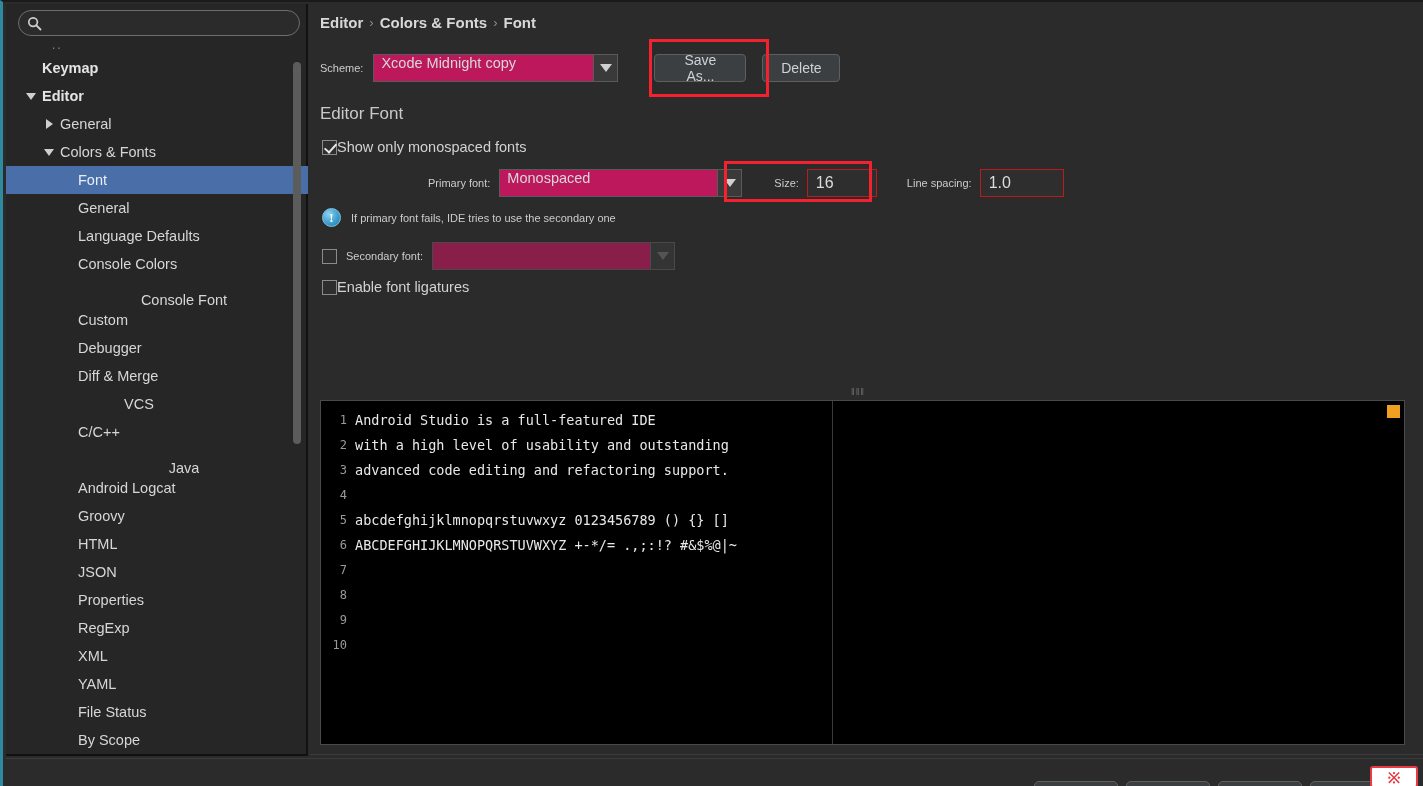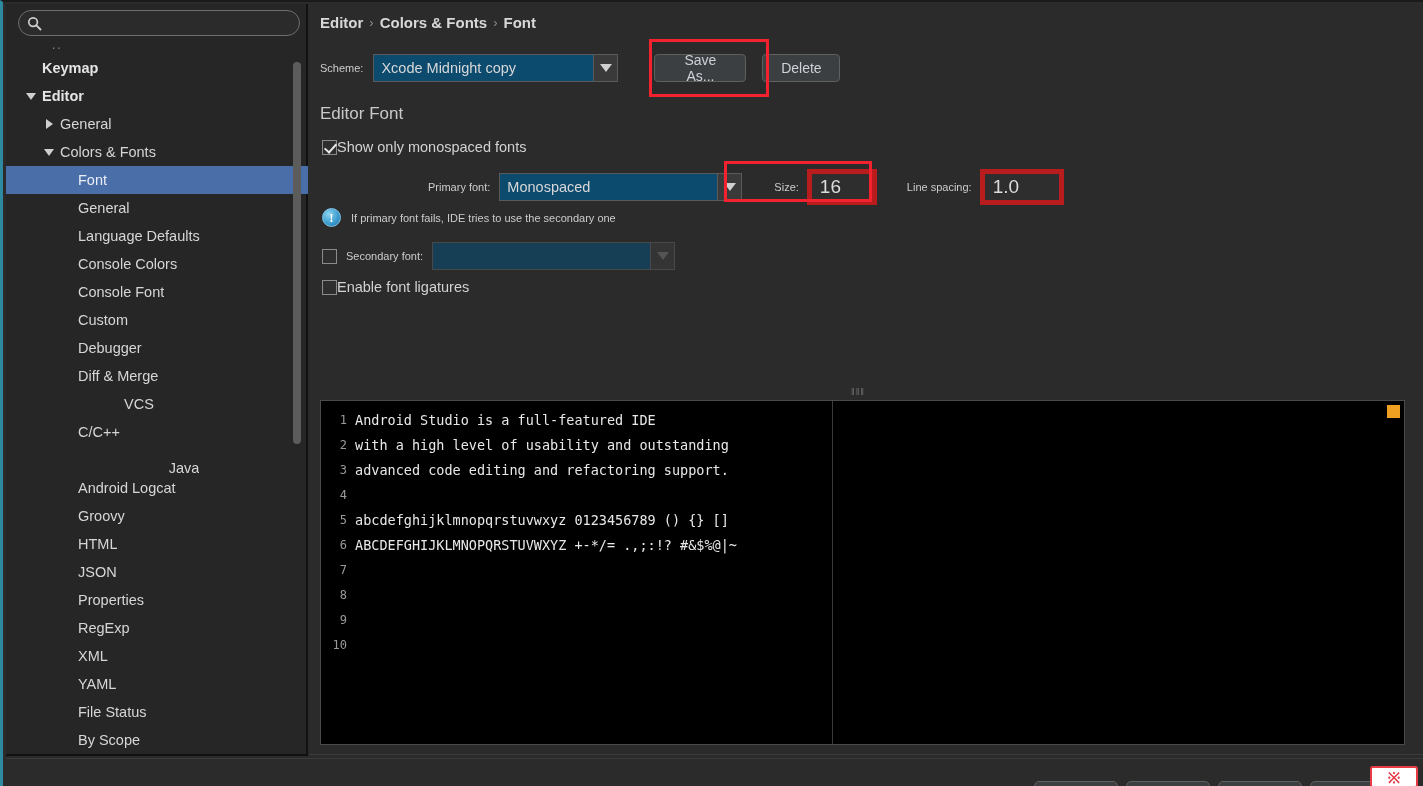--- a/index.html
+++ b/index.html
@@ -96,22 +96,22 @@
   .crumb-sep { color: #8d8d8d; font-weight: normal; font-size: 13px; }
 
   .row-scheme {
     position: absolute; left: 10px; top: 50px;
     display: flex; align-items: center;
   }
   .lbl-plain { color: #cccccc; font-size: 11px; }
 
   .combo {
     position: relative; height: 28px;
-    background: #0c4a6e; border: 1px solid #5a5a5a;
-    display: flex; align-items: center;
+    background: #be185d; border: 1px solid #5a5a5a;
+    display: flex; 
   }
   .combo .val {
     flex: 1; color: #d8d8d8; font-size: 14.5px; padding-left: 7px;
     white-space: nowrap; overflow: hidden;
   }
   .combo .arrowbtn {
     width: 24px; height: 100%;
     border-left: 1px solid #5a5a5a;
     display: flex; align-items: center; justify-content: center;
     background: #3a3a3a;
@@ -160,22 +160,22 @@
     width: 19px; height: 19px; border-radius: 50%;
     background: radial-gradient(circle at 35% 30%, #8ed4f0 0%, #3f9fd0 55%, #2277a8 100%);
     border: 1px solid #7fc4e6;
     display: inline-flex; align-items: center; justify-content: center;
     color: #ffffff; font-size: 13px; font-weight: bold;
     font-family: "Liberation Serif", serif; line-height: 1;
     flex: 0 0 auto;
   }
 
   .field {
-    height: 36px; background: #2e2e2e; border: 5px solid #b91c1c;
-    color: #dcdcdc; font-size: 19px;
+    height: 28px; background: #2e2e2e; border: 1px solid #b91c1c;
+    color: #dcdcdc; font-size: 16px;
     display: flex; align-items: center; padding-left: 8px;
     font-family: "Liberation Sans", sans-serif;
   }
 
   
   .splitter {
     position: absolute; left: 842px; top: 385px;
     width: 26px; height: 8px;
     display: flex; align-items: center; justify-content: center;
     letter-spacing: 1px; color: #6d6d6d; font-size: 9px;
@@ -293,21 +293,21 @@
             <span class="lbl">General</span>
           </div>
           <div class="tree-row" style="padding-left: 54px;">
             <span class="twisty"></span>
             <span class="lbl">Language Defaults</span>
           </div>
           <div class="tree-row" style="padding-left: 54px;">
             <span class="twisty"></span>
             <span class="lbl">Console Colors</span>
           </div>
-          <div class="tree-row" style="padding-left: 54px;">
+          <div class="tree-row" style="padding-left: 54px; flex-direction: column;">
             <span class="twisty"></span>
             <span class="lbl">Console Font</span>
           </div>
           <div class="tree-row" style="padding-left: 54px;">
             <span class="twisty"></span>
             <span class="lbl">Custom</span>
           </div>
           <div class="tree-row" style="padding-left: 54px;">
             <span class="twisty"></span>
             <span class="lbl">Debugger</span>

